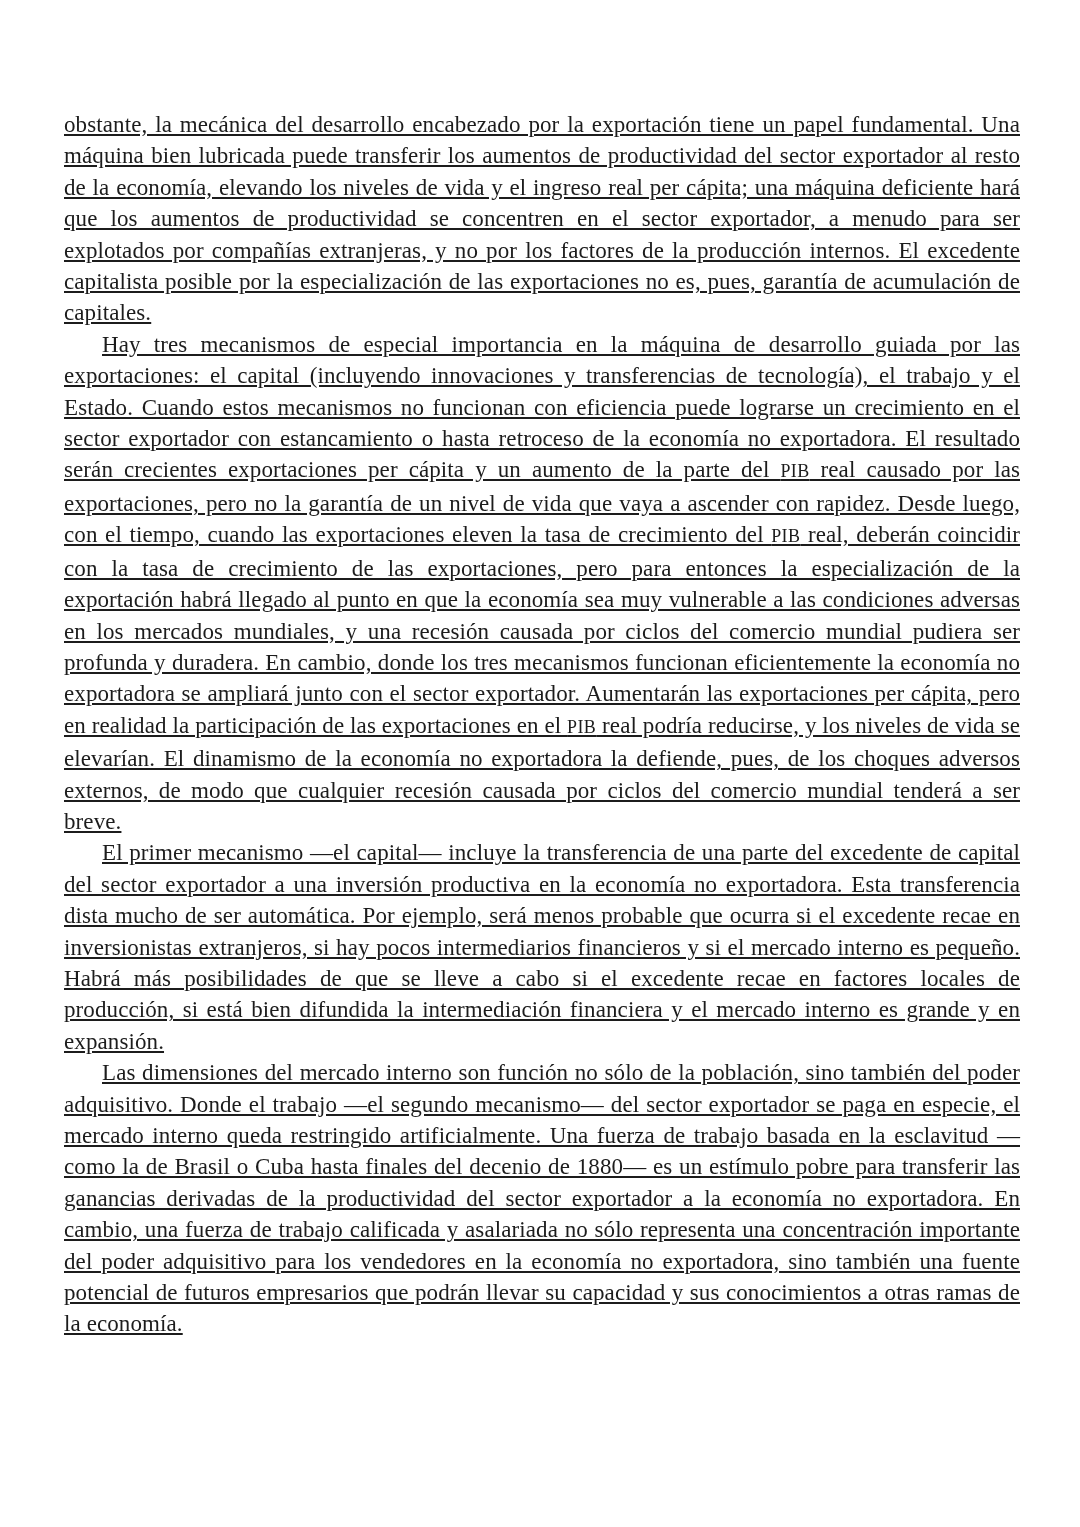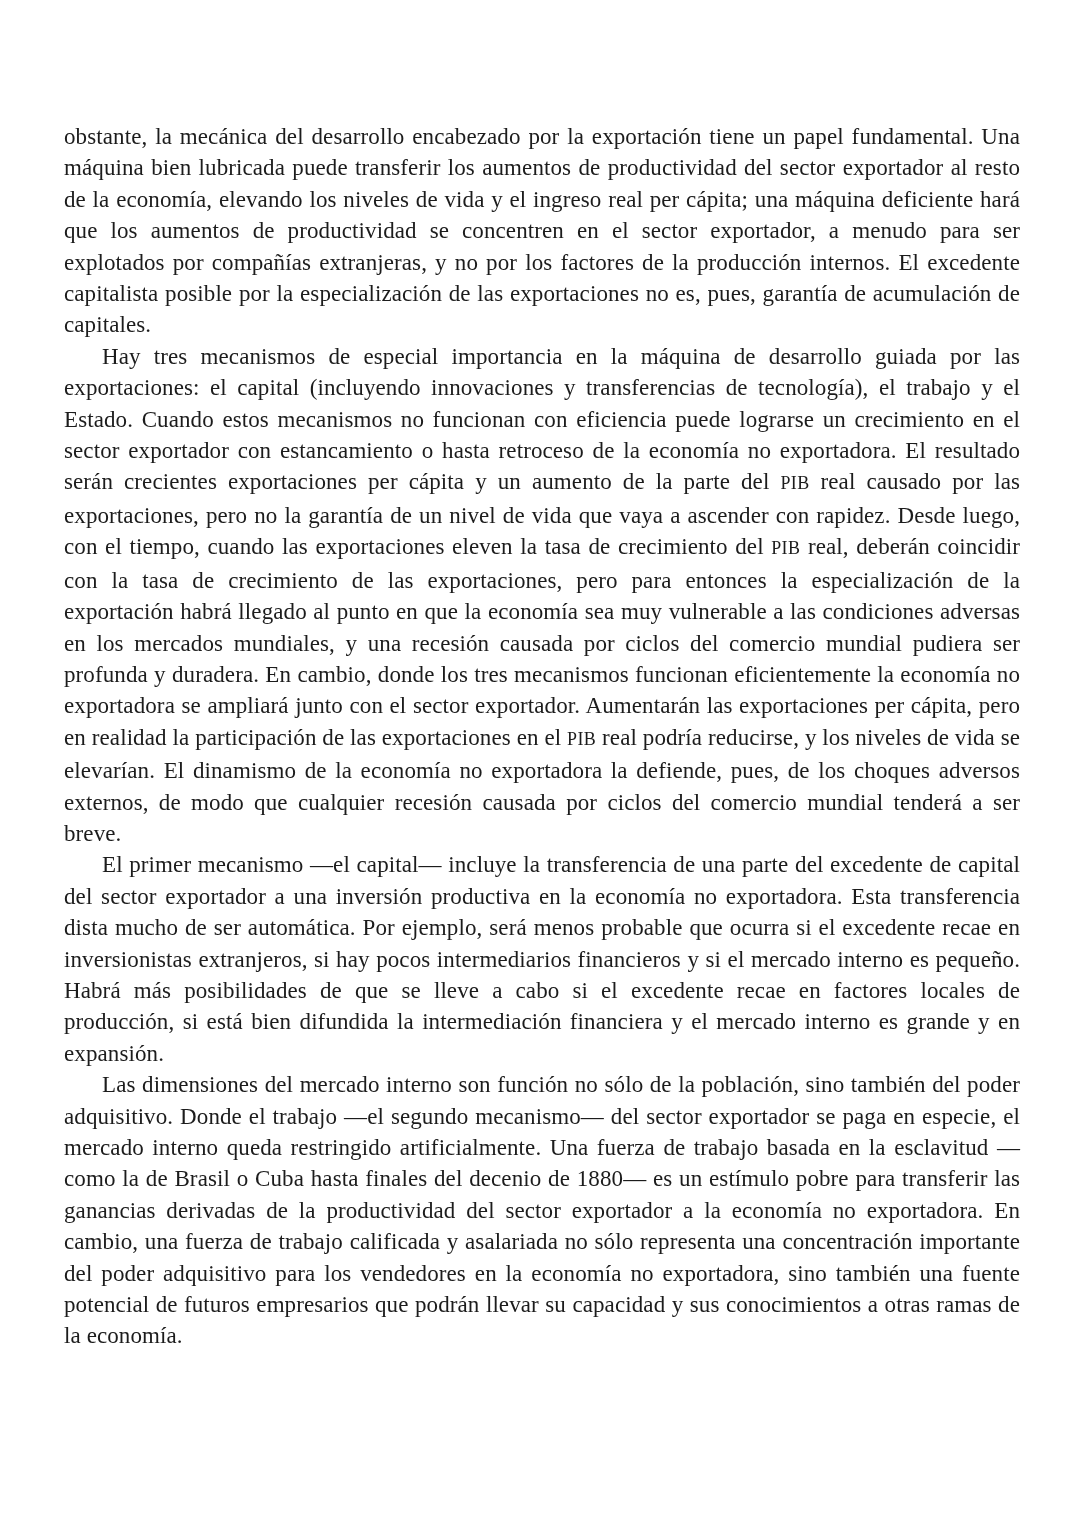--- a/index.html
+++ b/index.html
@@ -10,29 +10,30 @@
   .page {
     position: relative;
     width: 1080px;
     height: 1527px;
     box-sizing: border-box;
     background: #ffffff;
     overflow: hidden;
   }
   .text-block {
     position: absolute;
-    top: 121px;
+    top: 109px;
     left: 64px;
     width: 956px;
     font-family: "Liberation Serif", "DejaVu Serif", serif;
     font-size: 23px;
     line-height: 31.4px;
     color: #1c1c1c;
     text-align: justify;
     letter-spacing: 0.1px;
+    text-decoration: underline;
   }
   .text-block p {
     margin: 0;
     padding: 0;
     text-indent: 0;
   }
   .text-block p.indented {
     text-indent: 38px;
   }
   .sc {

